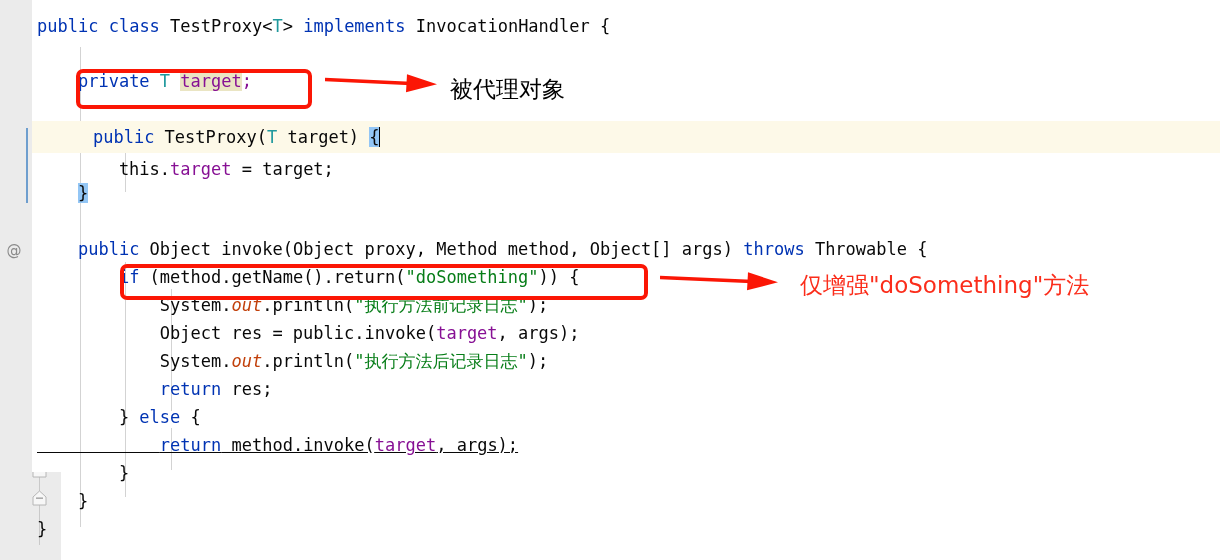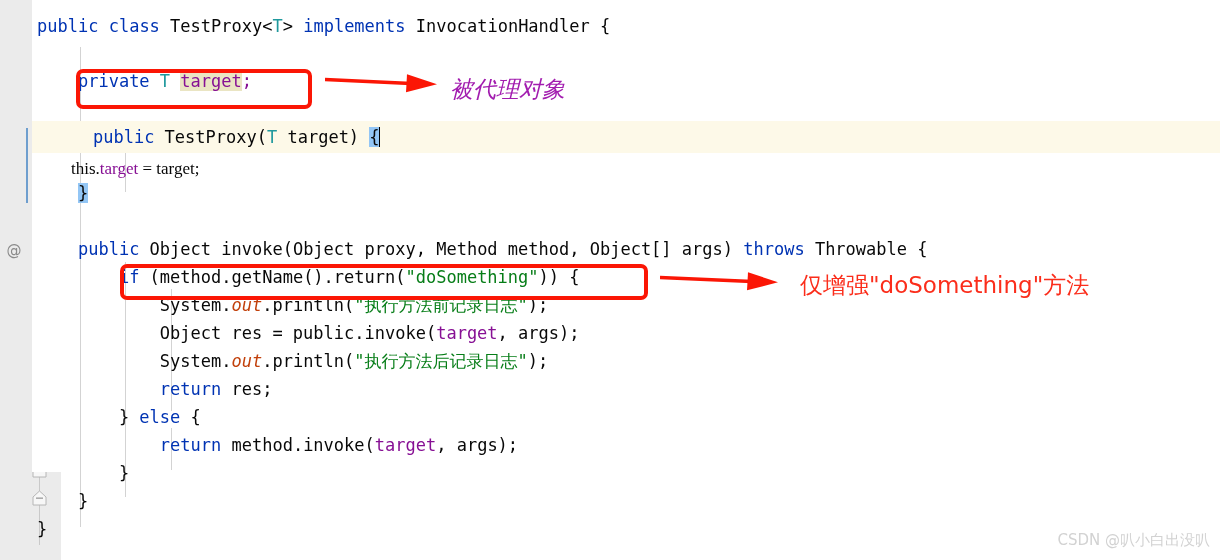--- a/index.html
+++ b/index.html
@@ -220,46 +220,45 @@
         <div class="indent-guide" style="left: 48px; top: 47px; height: 480px;"></div>
         <div class="indent-guide" style="left: 93px; top: 150px; height: 42px;"></div>
         <div class="indent-guide" style="left: 93px; top: 262px; height: 235px;"></div>
         <div class="indent-guide" style="left: 139px; top: 289px; height: 122px;"></div>
         <div class="indent-guide" style="left: 139px; top: 428px; height: 42px;"></div>
       </div>
     <div id="code-lines">
         <div class="line" style="position: absolute; left: 0px; right: 0px; top: 10px;"><span class="kw">public</span><span class="plain"> </span><span class="kw">class</span><span class="plain"> TestProxy&lt;</span><span class="type">T</span><span class="plain">&gt; </span><span class="kw">implements</span><span class="plain"> InvocationHandler {</span></div>
         <div class="line" style="position: absolute; left: 0px; right: 0px; top: 65px;"><span class="plain">    </span><span class="kw">private</span><span class="plain"> </span><span class="type">T</span><span class="plain"> </span><span class="field-hl">target</span><span class="field">;</span></div>
         <div class="line highlight" style="position: absolute; left: 0px; right: 0px; top: 121px;"><span class="plain">    </span><span class="kw">public</span><span class="plain"> TestProxy(</span><span class="type">T</span><span class="plain"> target) </span><span class="brace-hl">{</span><span class="caret"></span></div>
-        <div class="line" style="position: absolute; left: 0px; right: 0px; top: 153px; font-family: Liberation Serif, serif;"><span class="plain">        this.</span><span class="field">target</span><span class="plain"> = target;</span></div>
+        <div class="line" style="position: absolute; left: 0px; right: 0px; top: 153px;"><span class="plain">        this.</span><span class="field">target</span><span class="plain"> = target;</span></div>
         <div class="line" style="position: absolute; left: 0px; right: 0px; top: 177px;"><span class="plain">    </span><span class="brace-hl">}</span></div>
         <div class="line" style="position: absolute; left: 0px; right: 0px; top: 233px;"><span class="plain">    </span><span class="kw">public</span><span class="plain"> Object invoke(Object proxy, Method method, Object[] args) </span><span class="kw">throws</span><span class="plain"> Throwable {</span></div>
         <div class="line" style="position: absolute; left: 0px; right: 0px; top: 261px;"><span class="plain">        </span><span class="kw">if</span><span class="plain"> (method.getName().return(</span><span class="str">"doSomething"</span><span class="plain">)) {</span></div>
         <div class="line" style="position: absolute; left: 0px; right: 0px; top: 289px;"><span class="plain">            System.</span><span class="statfield">out</span><span class="plain">.println(</span><span class="str">"执行方法前记录日志"</span><span class="plain">);</span></div>
         <div class="line" style="position: absolute; left: 0px; right: 0px; top: 317px;"><span class="plain">            Object res = public.invoke(</span><span class="field">target</span><span class="plain">, args);</span></div>
         <div class="line" style="position: absolute; left: 0px; right: 0px; top: 345px;"><span class="plain">            System.</span><span class="statfield">out</span><span class="plain">.println(</span><span class="str">"执行方法后记录日志"</span><span class="plain">);</span></div>
         <div class="line" style="position: absolute; left: 0px; right: 0px; top: 373px;"><span class="plain">            </span><span class="kw">return</span><span class="plain"> res;</span></div>
         <div class="line" style="position: absolute; left: 0px; right: 0px; top: 401px;"><span class="plain">        } </span><span class="kw">else</span><span class="plain"> {</span></div>
-        <div class="line" style="position: absolute; left: 0px; right: 0px; top: 429px;"><span class="plain">            </span><span class="kw">return</span><span class="plain"> method.invoke(</span><span class="field">target</span><span class="plain">, args);</span></div>
+        <div class="line" style="position: absolute; left: 0px; right: 0px; top: 429px; text-decoration: underline;"><span class="plain">            </span><span class="kw">return</span><span class="plain"> method.invoke(</span><span class="field">target</span><span class="plain">, args);</span></div>
         <div class="line" style="position: absolute; left: 0px; right: 0px; top: 457px;"><span class="plain">        }</span></div>
         <div class="line" style="position: absolute; left: 0px; right: 0px; top: 485px;"><span class="plain">    }</span></div>
         <div class="line" style="position: absolute; left: 0px; right: 0px; top: 513px;"><span class="plain">}</span></div>
       </div>
   </div>
 
   <div id="annotation-overlay">
       <div class="anno-box" style="left: 76px; top: 69px; width: 236px; height: 40px; border-color: rgb(251, 22, 5);"></div>
       <div class="anno-arrow" style="left: 325px; top: 72px;"><svg width="112" height="22" viewBox="0 0 112 22">
           <path d="M0 7.48 L86 11.440000000000001" stroke="#fb1605" stroke-width="3.4" fill="none"></path>
           <polygon points="82,2.2 112,12.32 81,20.240000000000002" fill="#fb1605"></polygon>
         </svg></div>
-      <div class="anno-text" style="left: 450px; top: 74px; color: #a21caf; font-style: italic;">被代理对象</div>
+      <div class="anno-text" style="left: 450px; top: 74px; color: #000000;">被代理对象</div>
       <div class="anno-box" style="left: 120px; top: 264px; width: 528px; height: 36px; border-color: rgb(251, 22, 5);"></div>
       <div class="anno-arrow" style="left: 660px; top: 270px;"><svg width="118" height="22" viewBox="0 0 118 22">
           <path d="M0 7.48 L92 11.440000000000001" stroke="#fb1605" stroke-width="3.4" fill="none"></path>
           <polygon points="88,2.2 118,12.32 87,20.240000000000002" fill="#fb1605"></polygon>
         </svg></div>
       <div class="anno-text" style="left: 800px; top: 270px; color: rgb(251, 45, 27);">仅增强"doSomething"方法</div>
     </div>
 
-  <div class="watermark">CSDN @叭小白出没叭</div>
 
 </div>
 
 </body></html>

